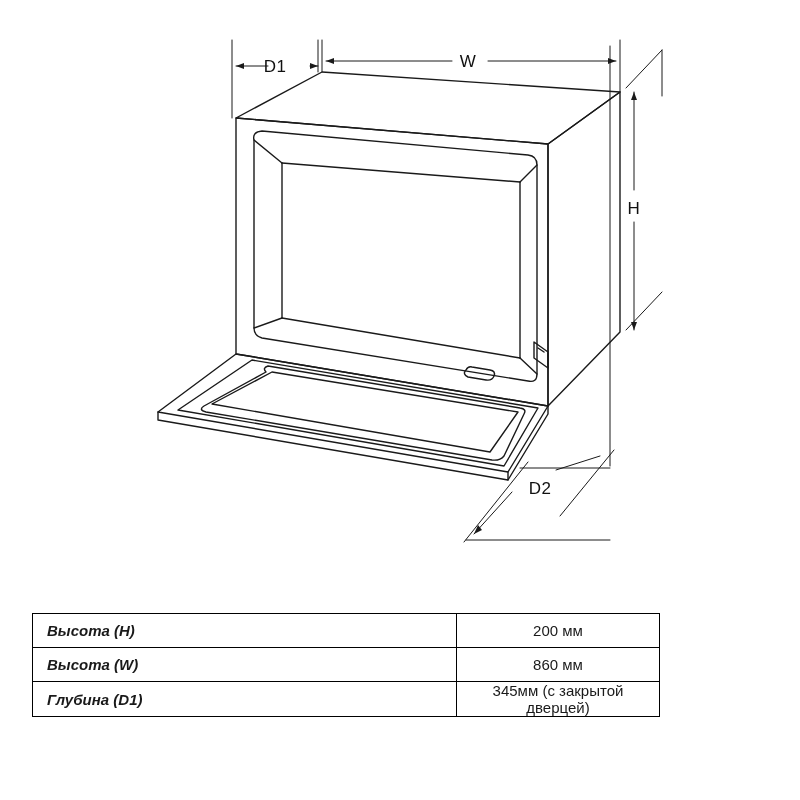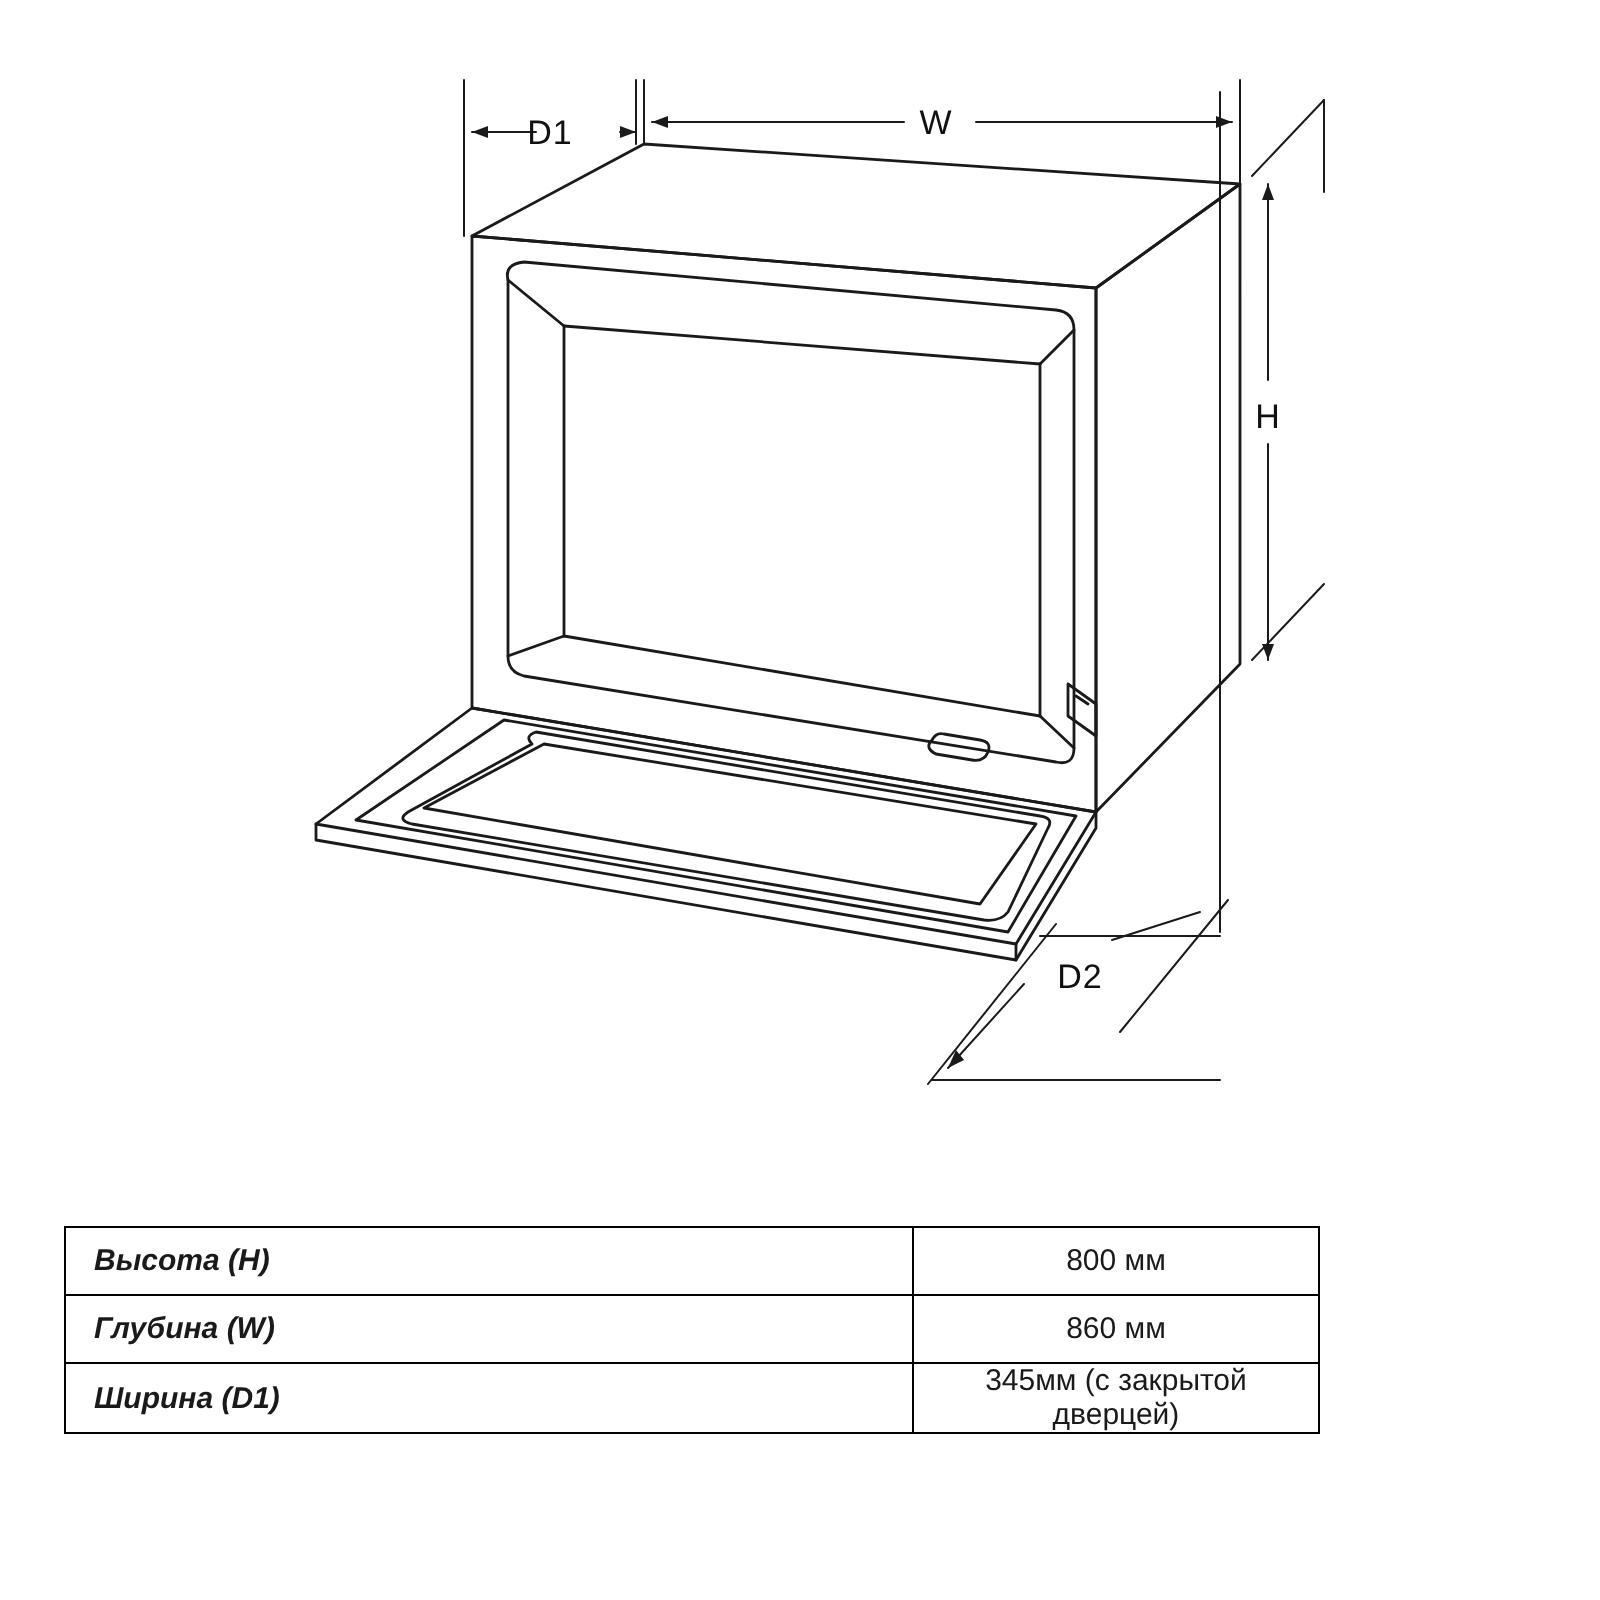--- a/index.html
+++ b/index.html
@@ -158,27 +158,27 @@
       <text class="dim-label" x="634" y="214" text-anchor="middle">H</text>
       <text class="dim-label" x="540" y="494" text-anchor="middle">D2</text>
     </svg>
   </div>
 
   <div id="spec-table-wrap">
     <table class="spec">
       <tbody>
         <tr>
           <td class="k">Высота (H)</td>
-          <td class="v">800 мм</td>
+          <td class="v">200 мм</td>
         </tr>
         <tr>
-          <td class="k">Глубина (W)</td>
+          <td class="k">Высота (W)</td>
           <td class="v">860 мм</td>
         </tr>
         <tr>
-          <td class="k">Ширина (D1)</td>
+          <td class="k">Глубина (D1)</td>
           <td class="v">345мм (с закрытой дверцей)</td>
         </tr>
       </tbody>
     </table>
   </div>
 
 </div>
 
 </body></html>

